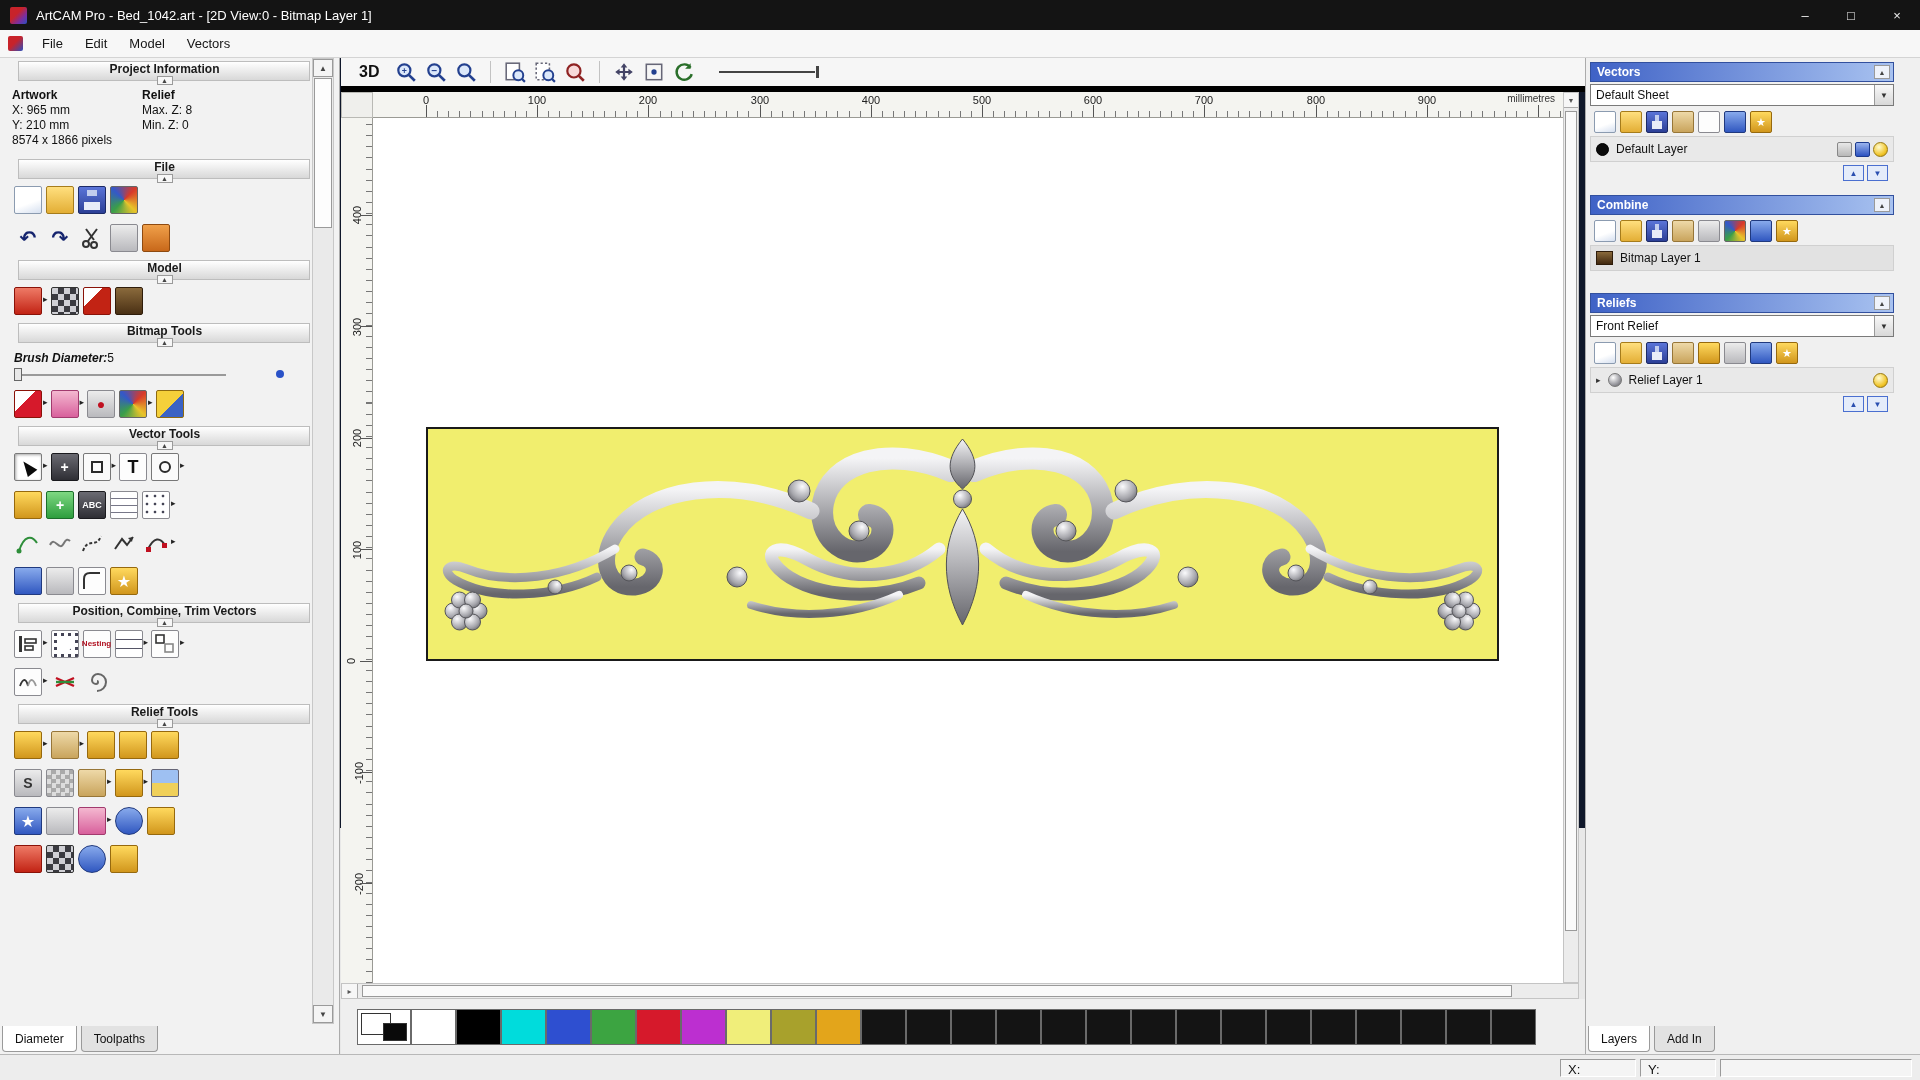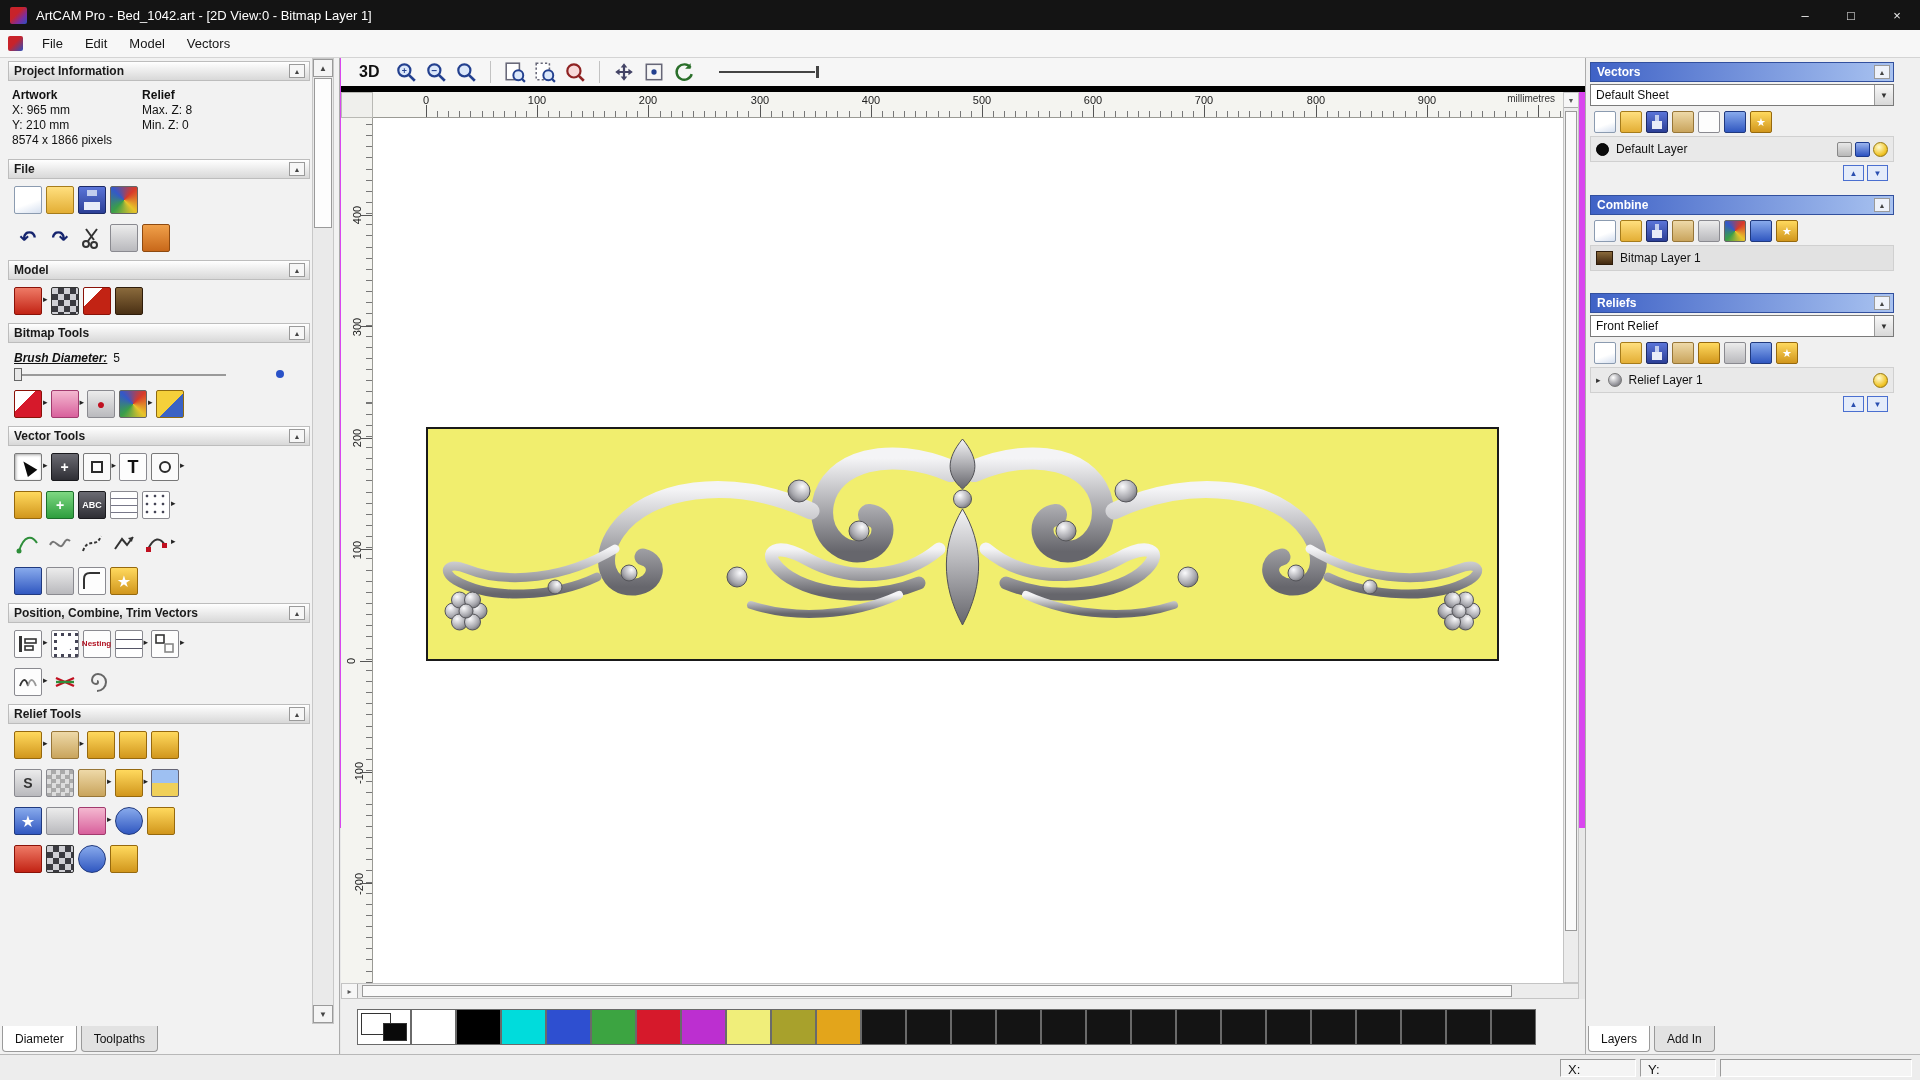--- a/index.html
+++ b/index.html
@@ -1,35 +1,35 @@
 <!DOCTYPE html>
 <html><head>
 <meta charset="utf-8">
 <style>
   *{margin:0;padding:0;box-sizing:border-box;font-family:"Liberation Sans","DejaVu Sans",sans-serif;}
   html,body{width:1920px;height:1080px;overflow:hidden;}
   body{background:#e8e8e8;font-size:12px;color:#111;}
-  #app{position:relative;width:1920px;height:828px;background:#d946ef;}
+  #app{position:relative;width:1920px;height:828px;background:#0f172a;}
 
   
   .titlebar{position:absolute;left:0;top:0;width:1920px;height:30px;background:#141414;color:#fff;display:flex;align-items:center;}
   .app-logo{width:17px;height:17px;margin:0 9px 0 10px;border-radius:2px;background:linear-gradient(135deg,#c8232a 40%,#7a2ea0 70%,#2a4fc0);display:flex;align-items:center;justify-content:center;color:#fff;font-size:11px;font-weight:bold;}
   .title-text{font-size:13px;}
   .win-controls{margin-left:auto;display:flex;height:30px;}
   .win-btn{width:46px;height:30px;display:flex;align-items:center;justify-content:center;font-size:13px;color:#eee;}
 
   
   .menubar{position:absolute;left:0;top:30px;width:1920px;height:28px;background:#f7f7f7;border-bottom:1px solid #d4d4d4;display:flex;align-items:center;}
   .menu-logo{width:15px;height:15px;margin:0 8px 0 8px;border-radius:2px;background:linear-gradient(135deg,#c8232a 45%,#2a4fc0);}
   .menu-item{padding:4px 11px;font-size:13px;color:#151515;}
 
   
   .leftpanel{position:absolute;left:0;top:58px;width:340px;height:996px;background:#f2f2f2;border-right:1px solid #ababab;}
   .lp-content{position:absolute;left:0;top:0;width:313px;height:966px;overflow:hidden;}
-  .sec-h{height:20px;margin:3px 3px 2px 8px;background:linear-gradient(#ffffff,#d8d8d8);border:1px solid #bdbdbd;display:flex;align-items:center;justify-content:space-between;padding:0 4px 0 5px;font-weight:bold;font-size:12px;color:#1a1a1a;}
+  .sec-h{height:20px;margin:3px 3px 2px 18px;background:linear-gradient(#ffffff,#d8d8d8);border:1px solid #bdbdbd;display:flex;align-items:center;justify-content:space-between;padding:0 4px 0 5px;font-weight:bold;font-size:12px;color:#1a1a1a;flex-direction:column;}
   .collapse-btn{width:16px;height:14px;background:#f6f6f6;border:1px solid #9a9a9a;font-size:7px;color:#444;display:flex;align-items:center;justify-content:center;}
   .pi{display:flex;gap:30px;padding:5px 10px 8px 12px;font-size:12px;line-height:15px;}
   .pi .head{font-weight:bold;}
   .icrow{display:flex;align-items:center;padding:2px 0 2px 12px;}
   .ic{width:28px;height:28px;margin:3px 2px;border-radius:2px;position:relative;flex:0 0 auto;display:flex;align-items:center;justify-content:center;font-weight:bold;font-size:14px;}
   .ic.sm{width:22px;height:22px;margin:1px 2px;font-size:11px;}
   .fly{font-size:9px;color:#222;margin:10px 1px 0 -1px;align-self:flex-start;}
   .c-page{background:linear-gradient(160deg,#ffffff 60%,#d6e0f0);border:1px solid #8b9bb0;}
   .c-folder{background:linear-gradient(#ffdf7e,#e3ae35);border:1px solid #a67c1b;}
   .c-floppy{background:linear-gradient(#5a74d8,#2c3f96);border:1px solid #1c2a66;}
@@ -48,21 +48,21 @@
   .c-checker{background:repeating-conic-gradient(#3a3a40 0 25%,#cfcfd4 0 50%);background-size:12px 12px;border:1px solid #333;}
   .c-brown{background:linear-gradient(#8a6a3c,#4a3014);border:1px solid #2e1c0a;}
   .c-outline{background:#fafafa;border:1px solid #777;}
   .c-outline::before{content:"";position:absolute;inset:7px;border:2px solid #2a2a2a;}
   .c-ellipse{background:#fafafa;border:1px solid #777;}
   .c-ellipse::before{content:"";position:absolute;inset:7px;border:2px solid #2a2a2a;border-radius:50%;}
   .c-glyph{background:transparent;border:none;color:#15246e;font-size:20px;}
   .pressed{background:#fff;border:1px solid #7a7a7a;box-shadow:inset 1px 1px 3px rgba(0,0,0,.35);}
   .cursor-tri{width:0;height:0;border-left:6px solid transparent;border-right:6px solid transparent;border-bottom:15px solid #0a0a0a;transform:rotate(-38deg);}
   .brush-row{display:flex;align-items:center;padding:6px 0 0 14px;font-size:12px;}
-  .brush-label{font-weight:bold;font-style:italic;margin-right:6px;text-decoration:underline;}
+  .brush-label{font-weight:bold;font-style:italic;}
   .slider{position:relative;width:212px;height:14px;margin:2px 0 4px 14px;}
   .slider .track{position:absolute;left:0;right:0;top:7px;height:2px;background:#9a9a9a;}
   .slider .handle{position:absolute;left:0;top:1px;width:8px;height:13px;background:#e8e8e8;border:1px solid #666;}
   .slider .dot{position:absolute;right:-58px;top:3px;width:8px;height:8px;border-radius:50%;background:#2a52c8;}
 
   
   .lp-scrollbar{position:absolute;right:5px;top:0;width:22px;height:966px;background:#eaeaea;border:1px solid #c8c8c8;}
   .sb-btn{width:20px;height:18px;background:#f4f4f4;border:1px solid #9a9a9a;display:flex;align-items:center;justify-content:center;font-size:8px;color:#444;}
   .sb-btn.bottom{position:absolute;bottom:0;}
   .sb-thumb{position:absolute;top:19px;left:1px;width:18px;height:150px;background:#fdfdfd;border:1px solid #9a9a9a;}

